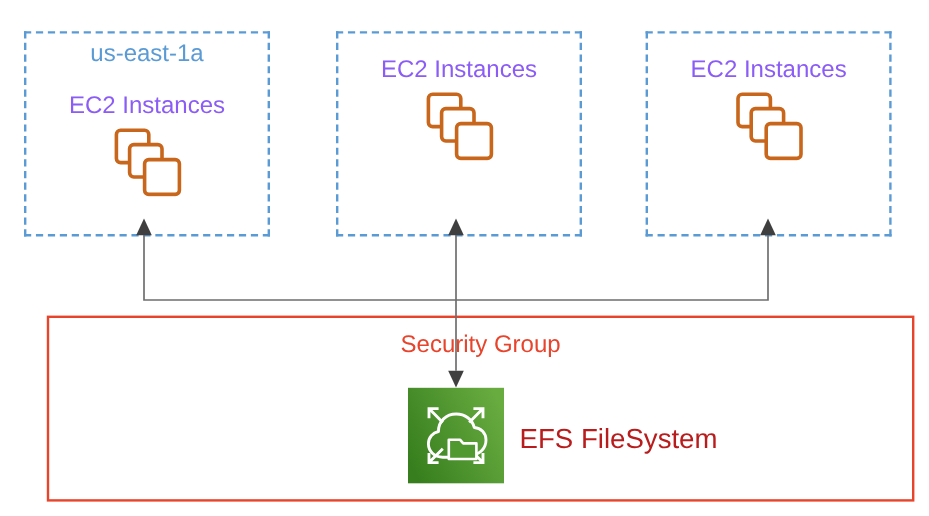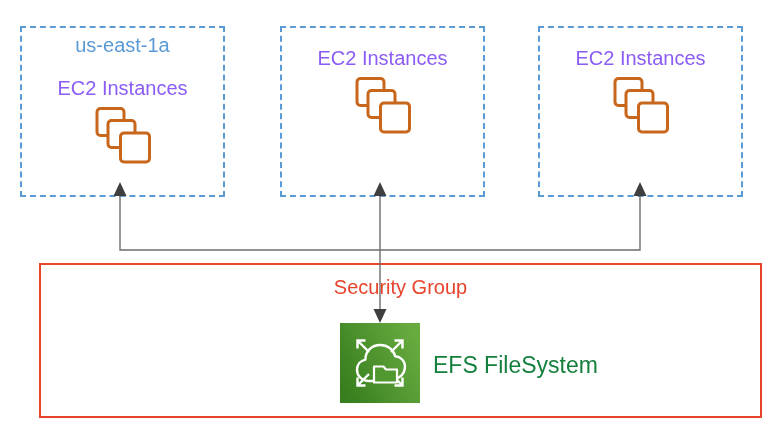--- a/index.html
+++ b/index.html
@@ -37,21 +37,21 @@
   }
   .sg-label {
     position:absolute; left:0; right:0; top:10px;
     text-align:center; color:#e8432b; font-size:20px; line-height:24px;
   }
 
   
   .efs-icon { position:absolute; left:340px; top:323px; width:80px; height:80px; }
   .efs-label {
     position:absolute; left:433px; top:351px;
-    color:#15803d; font-size:23px; line-height:28px;
+    color:#b91c1c; font-size:23px; line-height:28px;
   }
 </style>
 </head>
 <body>
 
 <div id="canvas">
 
   <div class="az-box" id="az1">
     <span class="az-title">us-east-1a</span>
     <span class="ec2-label">EC2 Instances</span>

